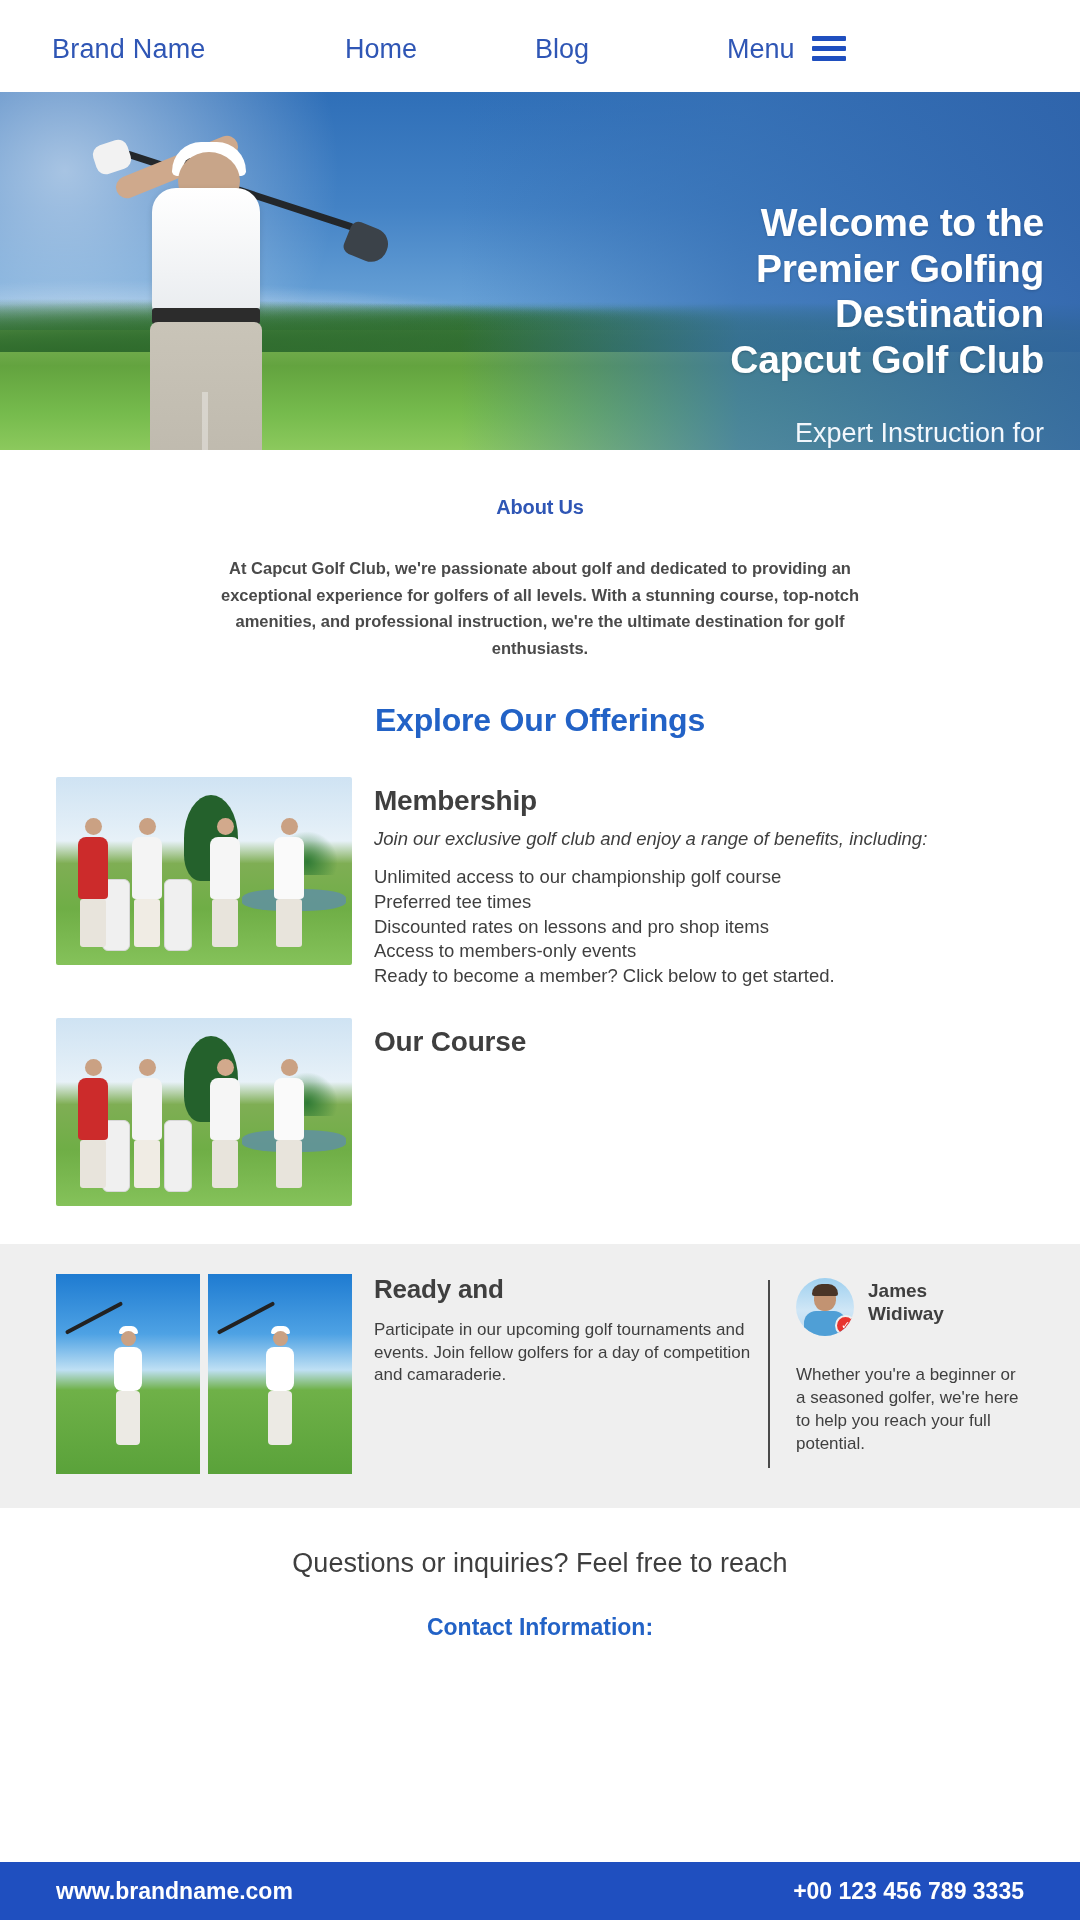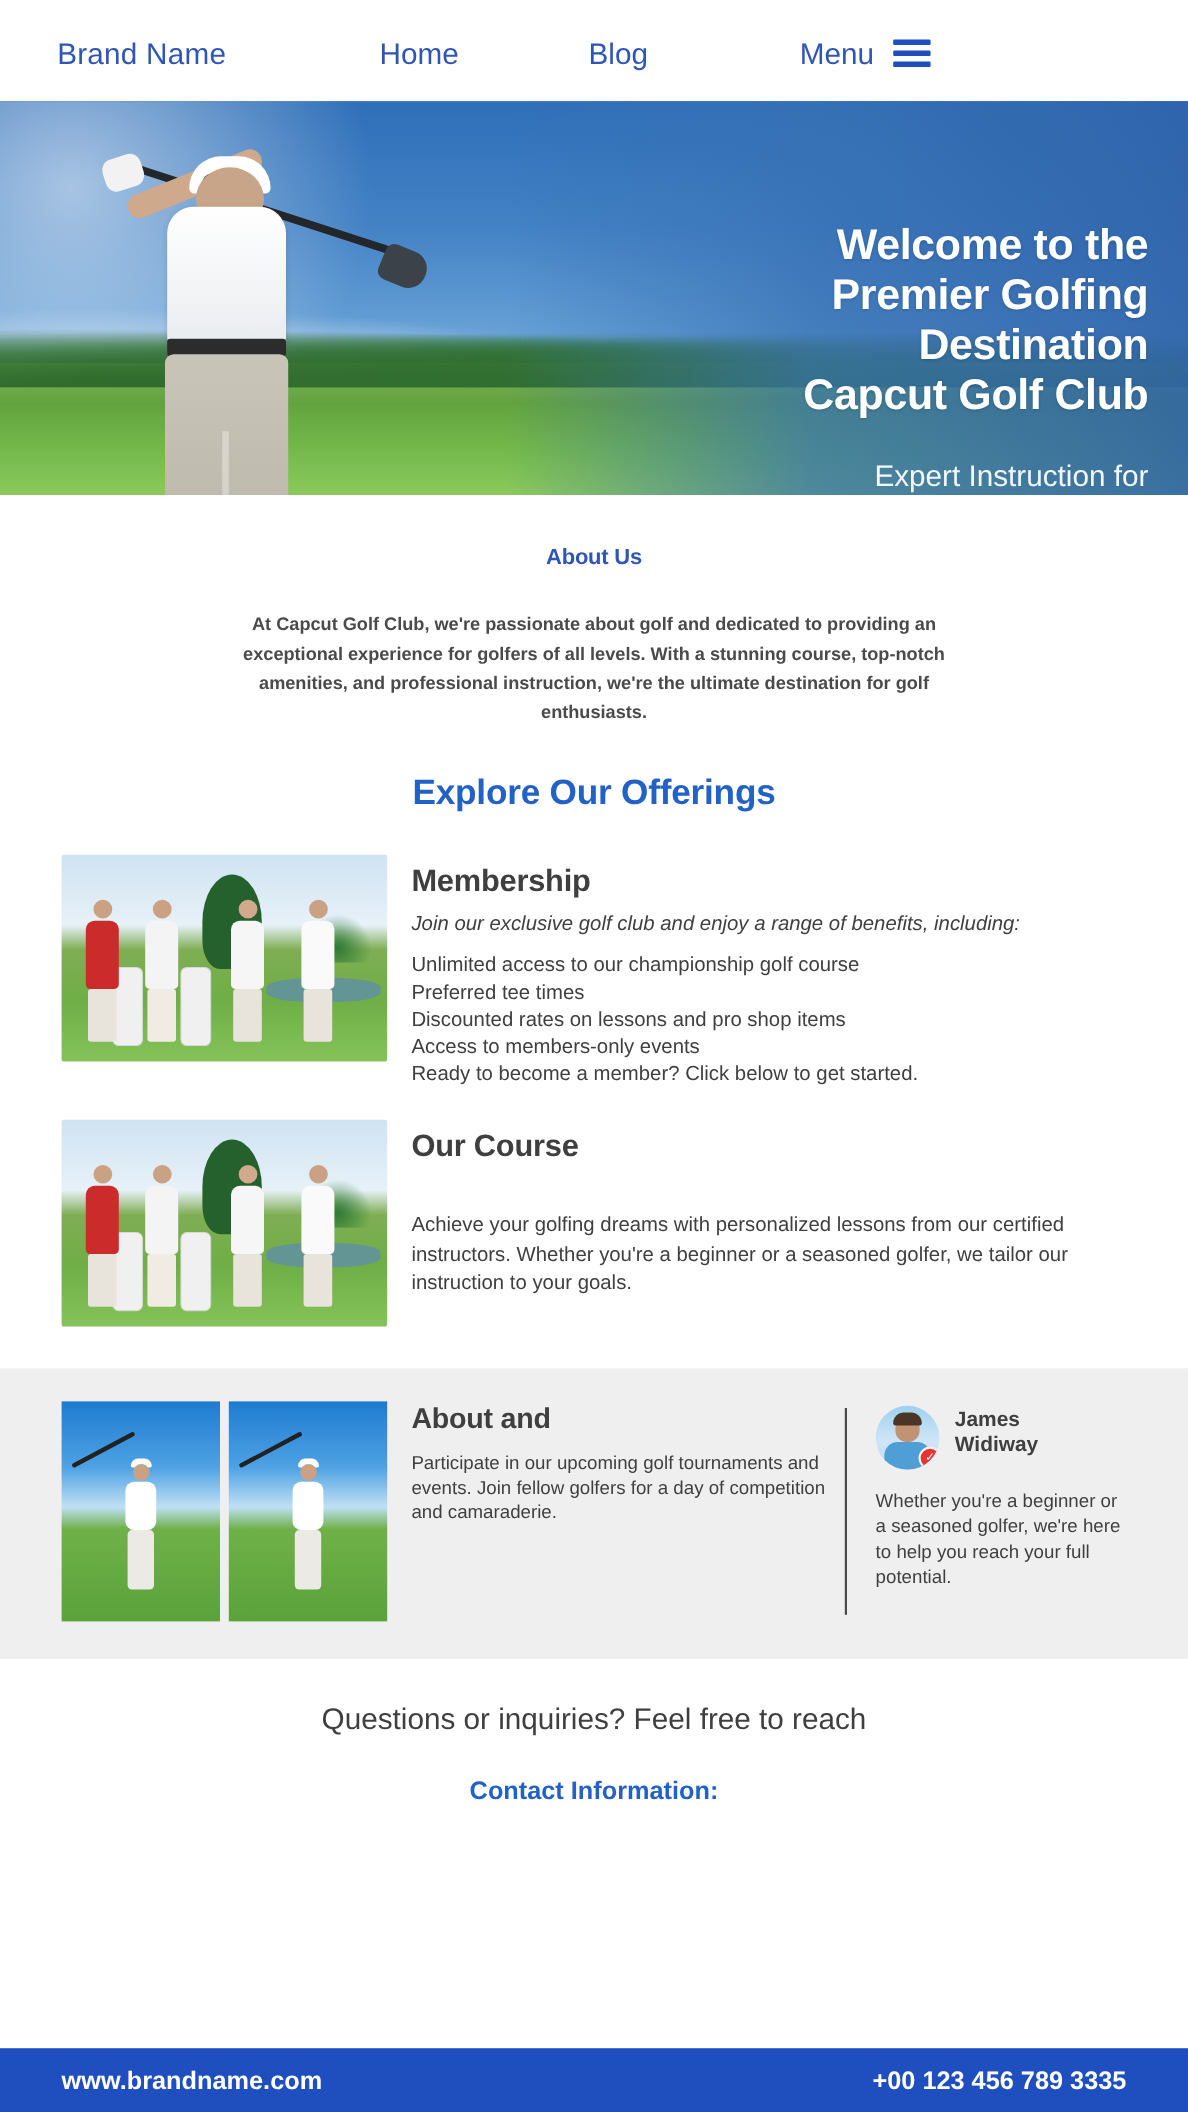--- a/index.html
+++ b/index.html
@@ -252,21 +252,21 @@
   .verified {
     position:absolute; right:-2px; bottom:0px; width:21px; height:21px;
     background:#e8342e; border-radius:50%;
     display:flex; align-items:center; justify-content:center;
     color:#fff; font-size:11px; line-height:1;
     border:2px solid #efefef;
   }
   .testi-name {
     font-size:19px; font-weight:bold; color:#3f3f3f; line-height:1.2; padding-top:2px;
   }
-  .testi-quote { margin-top:18px; font-size:17px; line-height:1.35; color:#3f3f3f; }
+  .testi-quote { margin-top:28px; font-size:17px; line-height:1.35; color:#3f3f3f; }
 
   
   .contact { text-align:center; padding-top:38px; }
   .contact-q {
     font-size:27px; line-height:1.3; color:#3f3f3f;
   }
   .contact-h {
     margin-top:32px; font-size:23px; font-weight:bold; color:#2262c6;
   }
 
@@ -399,21 +399,20 @@
           <div class="p-legs"></div>
         </div>
       <div class="p-person p4">
           <div class="p-head"></div>
           <div class="p-body"></div>
           <div class="p-legs"></div>
         </div>
     </div>
     <div class="offer-text">
       <div class="offer-h">Our Course</div>
-      <div class="offer-para">Achieve your golfing dreams with personalized lessons from our certified instructors. Whether you're a beginner or a seasoned golfer, we tailor our instruction to your goals.</div>
     </div>
   </div>
 
   <div class="band">
     <div class="band-thumbs">
       <div class="band-thumb">
         <div class="s-club"></div>
         <div class="s-golfer">
           <div class="s-cap"></div>
             <div class="s-head"></div>
@@ -427,21 +426,21 @@
           <div class="s-cap"></div>
             <div class="s-head"></div>
             <div class="s-body"></div>
             <div class="s-legs"></div>
         </div>
       </div>
     </div>
 
     <div class="band-text">
       <div class="band-h">
-        <div>About and</div>
+        <div>Ready and</div>
       </div>
       <div class="band-p">Participate in our upcoming golf tournaments and events. Join fellow golfers for a day of competition and camaraderie.</div>
     </div>
 
     <div class="band-divider"></div>
 
     <div class="testi">
       <div class="testi-head">
         <div class="avatar">
           <div class="a-shirt"></div>

